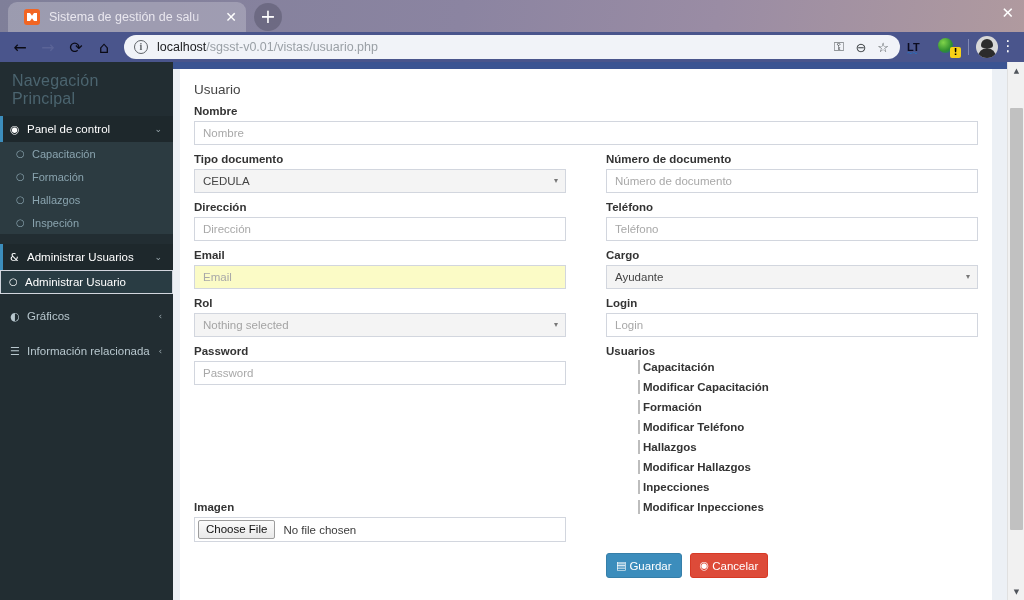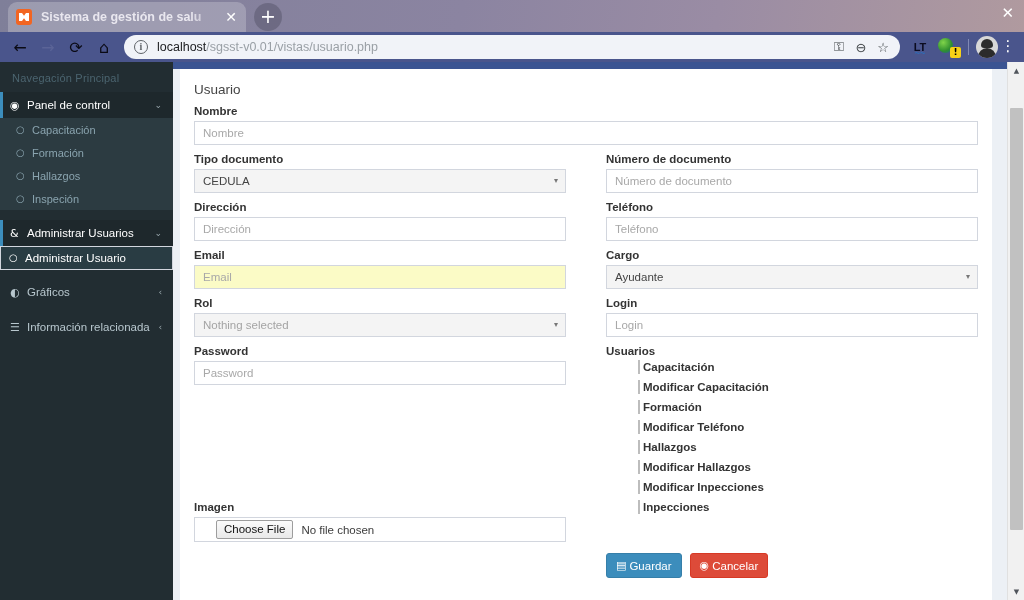--- a/index.html
+++ b/index.html
@@ -21,23 +21,22 @@
     align-items: flex-end;
     padding-left: 8px;
   }
   .tab {
     height: 30px;
     width: 238px;
     background: rgba(255,255,255,0.22);
     border-radius: 9px 9px 0 0;
     display: flex;
     align-items: center;
-    padding: 0 6px 0 8px;
-    position: relative;
-    font-weight: bold;
+    padding: 0 6px 0 16px;
+    position: relative;
   }
   .tab-favicon {
     width: 16px; height: 16px;
     background: #f26522;
     border-radius: 3px;
     flex: 0 0 auto;
     position: relative;
   }
   .tab-favicon::before {
     content: "";
@@ -138,21 +137,21 @@
     width: 22px; height: 22px;
     display: flex; align-items: center; justify-content: center;
     color: #3c4043;
     font-size: 13px;
     font-family: "DejaVu Sans", sans-serif;
     flex: 0 0 auto;
   }
   .ext-lt {
     font-size: 11px; font-weight: bold; color: #0b0b1f;
     font-family: "Liberation Sans", sans-serif;
-    width: 26px; text-align: center;
+    width: 26px; 
     position: relative;
     flex: 0 0 auto;
   }
   .ext-lt::after {
     content: "~~";
     position: absolute; left: 0; right: 0; bottom: -5px;
     font-size: 9px; color: #2a6ebb;
   }
   .ext-globe {
     width: 24px; height: 22px; position: relative; flex: 0 0 auto;
@@ -241,21 +240,21 @@
     margin-top: 4px;
     display: flex; align-items: center;
   }
   .dot-online {
     width: 7px; height: 7px; border-radius: 50%;
     background: #3c9b3c; margin-right: 5px;
     flex: 0 0 auto;
   }
 
   .nav-header {
-    font-size: 11px;
+    font-size: 16px;
     color: #4b646f;
     padding: 10px 12px 8px;
     letter-spacing: 0.2px;
   }
   .nav-item {
     display: flex; align-items: center;
     height: 26px;
     padding: 0 11px 0 10px;
     font-size: 11.5px;
     color: #b8c7ce;
@@ -380,21 +379,21 @@
     background: #f1f1f1;
     margin-right: 3px;
     flex: 0 0 auto;
   }
 
   .file-row {
     display: flex; align-items: center;
     width: 100%; height: 25px;
     border: 1px solid #d2d6de;
     background: #fff;
-    padding: 0 21px;
+    padding: 0 3px;
   }
   .file-btn {
     border: 1px solid #9d9d9d;
     background: linear-gradient(#fbfbfb, #e9e9e9);
     border-radius: 2px;
     font-size: 11.5px;
     color: #101010;
     padding: 2px 7px;
     line-height: 13px;
     flex: 0 0 auto;
@@ -650,25 +649,25 @@
                   <label class="perm-item">
                     <span class="cb"></span>
                     <span>Hallazgos</span>
                   </label>
                   <label class="perm-item">
                     <span class="cb"></span>
                     <span>Modificar Hallazgos</span>
                   </label>
                   <label class="perm-item">
                     <span class="cb"></span>
+                    <span>Inpecciones</span>
+                  </label>
+                  <label class="perm-item">
+                    <span class="cb"></span>
                     <span>Modificar Inpecciones</span>
-                  </label>
-                  <label class="perm-item">
-                    <span class="cb"></span>
-                    <span>Inpecciones</span>
                   </label>
                 </div>
               </div>
 
               <div style="height:22px"></div>
 
               <div class="btn-row">
                 <button class="btn btn-primary">
                   <span class="bi">▤</span>
                   <span>Guardar</span>

